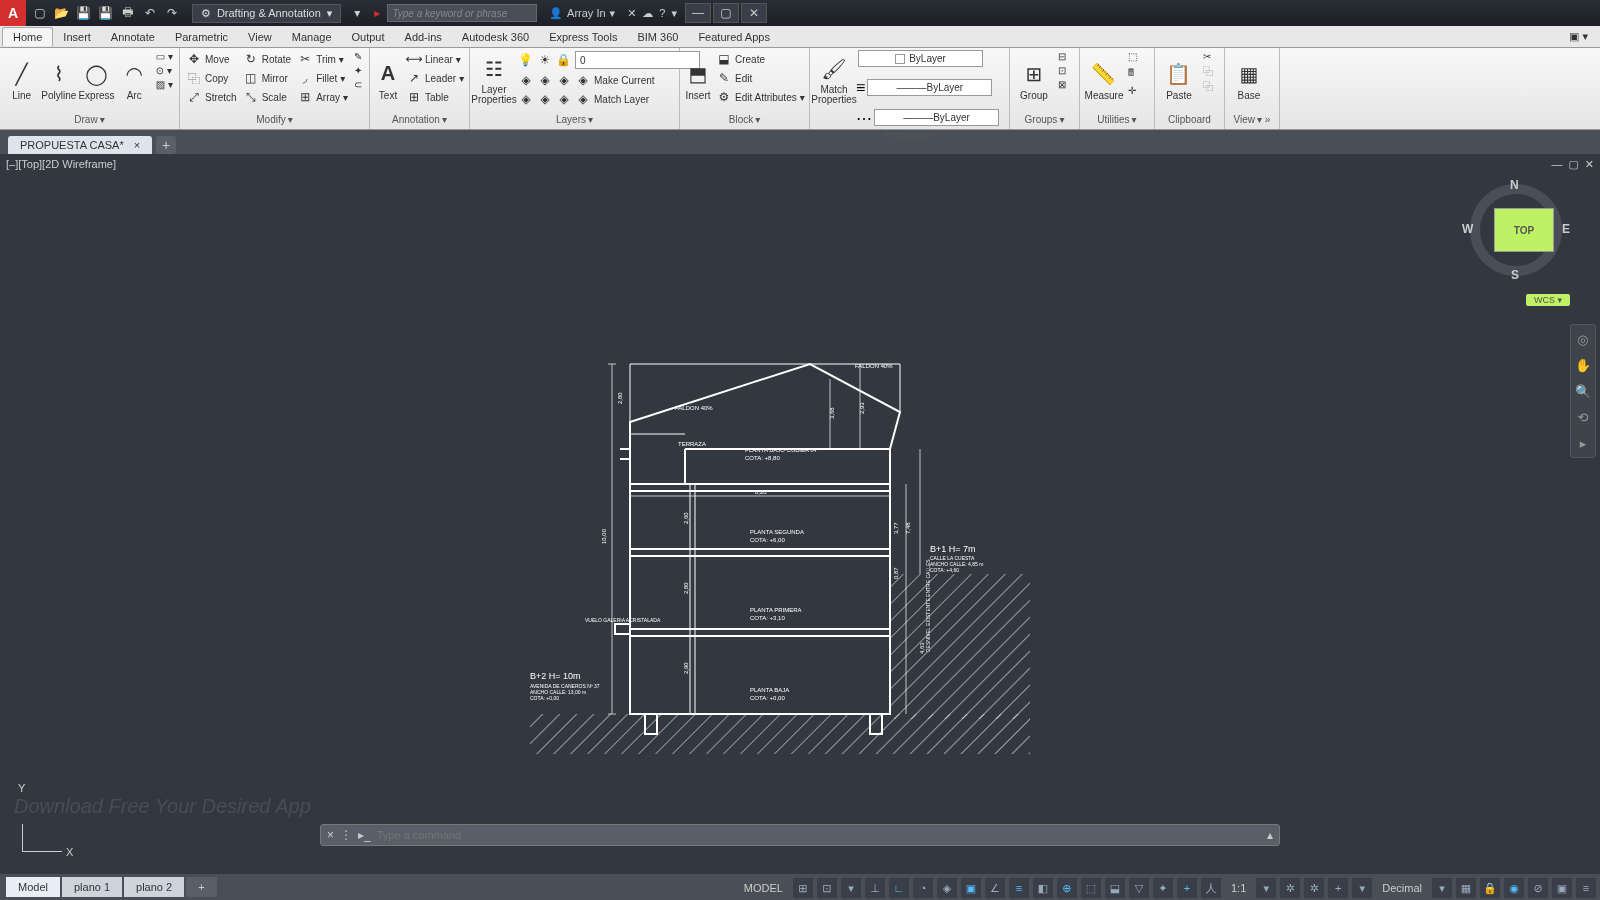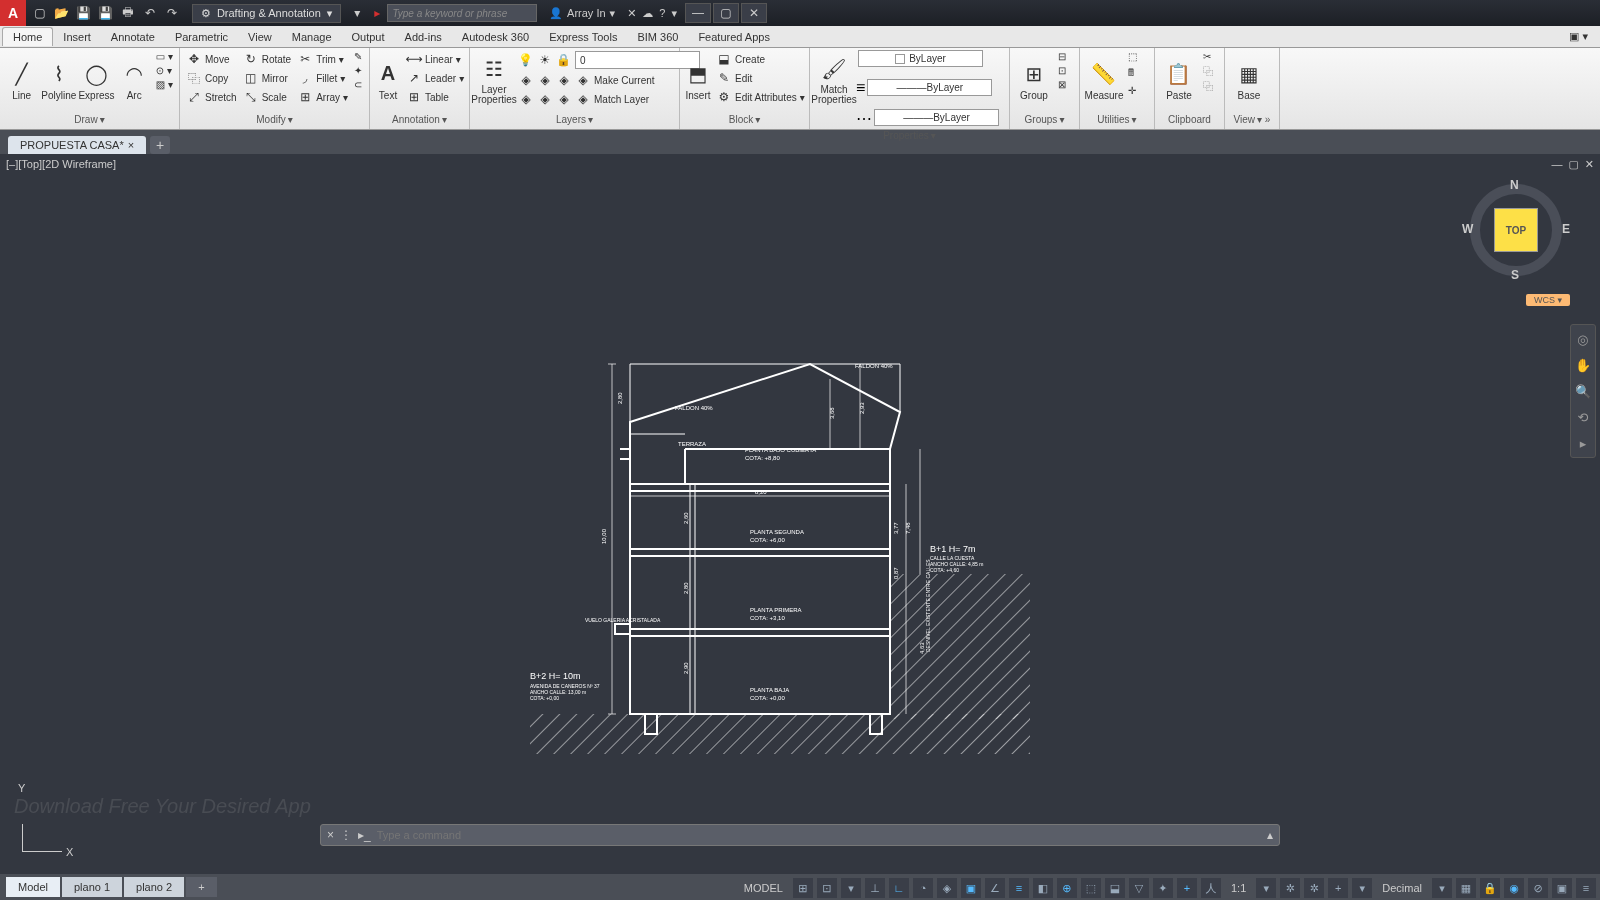--- a/index.html
+++ b/index.html
@@ -25,33 +25,33 @@
 .panel-body{display:flex;align-items:flex-start;gap:2px;flex:1}
 .panel-label{font-size:10px;color:#555;text-align:center;padding:2px 0;display:flex;justify-content:center;align-items:center;gap:2px}
 .bigbtn{display:flex;flex-direction:column;align-items:center;justify-content:center;width:40px;height:60px;font-size:10px;color:#333;cursor:pointer;text-align:center;gap:2px}
 .bigbtn .ico{width:28px;height:28px;display:flex;align-items:center;justify-content:center;font-size:20px}
 .smallrow{display:flex;align-items:center;gap:3px;font-size:10px;color:#333;padding:1px 2px;cursor:pointer;white-space:nowrap}
 .smallrow .ico{width:16px;height:16px;display:flex;align-items:center;justify-content:center;font-size:12px}
 .col{display:flex;flex-direction:column;gap:1px;justify-content:center}
 .layer-dd{width:125px;height:18px;background:#fff;border:1px solid #999;font-size:10px;padding:0 4px;display:flex;align-items:center}
 .prop-dd{width:125px;height:17px;background:#fff;border:1px solid #999;font-size:10px;padding:0 4px;display:flex;align-items:center;justify-content:center;color:#333}
 .file-tabs{height:24px;background:#4a4e56;display:flex;align-items:flex-end;padding:0 8px}
-.file-tab{background:#dde4ec;padding:3px 12px;font-size:11px;color:#333;border-radius:3px 3px 0 0;display:flex;align-items:center;gap:4px;margin-right:4px}
+.file-tab{background:#dde4ec;padding:3px 12px;font-size:11px;color:#333;border-radius:3px 3px 0 0;display:flex;align-items:center;gap:10px;margin-right:4px}
 .file-tab-add{width:20px;height:18px;background:#5a5e68;color:#ccc;display:flex;align-items:center;justify-content:center;font-size:14px;border-radius:3px}
 .viewport{position:absolute;top:154px;left:0;right:0;bottom:26px;background:#333740}
 .vp-label{position:absolute;top:4px;left:6px;color:#ccc;font-size:11px}
 .vp-ctrls{position:absolute;top:4px;right:6px;display:flex;gap:6px;color:#ccc;font-size:11px}
 .viewcube{position:absolute;top:16px;right:24px;width:120px;height:120px}
-.vc-top{position:absolute;left:38px;top:38px;width:44px;height:44px;background:#fde047;border:1px solid #999;display:flex;align-items:center;justify-content:center;font-size:10px;color:#555;font-weight:bold}
+.vc-top{position:absolute;left:38px;top:38px;width:60px;height:44px;background:#bef264;border:1px solid #999;display:flex;align-items:center;justify-content:center;font-size:10px;color:#555;font-weight:bold}
 .vc-n{position:absolute;left:54px;top:8px;color:#ccc;font-size:12px;font-weight:bold}
 .vc-s{position:absolute;left:55px;bottom:8px;color:#ccc;font-size:12px;font-weight:bold}
 .vc-e{position:absolute;right:6px;top:52px;color:#ccc;font-size:12px;font-weight:bold}
 .vc-w{position:absolute;left:6px;top:52px;color:#ccc;font-size:12px;font-weight:bold}
 .vc-ring{position:absolute;left:14px;top:14px;width:92px;height:92px;border:10px solid #4a4e58;border-radius:50%}
-.wcs{position:absolute;right:30px;top:140px;background:#fdba74;padding:1px 8px;font-size:9px;color:#555;border-radius:2px}
+.wcs{position:absolute;right:30px;top:140px;background:#bef264;padding:1px 8px;font-size:9px;color:#555;border-radius:2px}
 .navbar{position:absolute;right:4px;top:170px;width:26px;background:#3f434c;border:1px solid #555;border-radius:3px;display:flex;flex-direction:column;align-items:center;padding:4px 0;gap:6px}
 .navbar div{width:20px;height:20px;color:#999;display:flex;align-items:center;justify-content:center;font-size:13px}
 .ucs{position:absolute;bottom:50px;left:18px;color:#ccc;font-size:11px}
 .ucs-y{position:absolute;bottom:30px;left:0}
 .ucs-line-v{position:absolute;bottom:-28px;left:4px;width:1px;height:28px;background:#ccc}
 .ucs-line-h{position:absolute;bottom:-28px;left:4px;width:40px;height:1px;background:#ccc}
 .ucs-x{position:absolute;bottom:-34px;left:48px}
 .watermark1{position:absolute;bottom:130px;left:10px;font-size:56px;font-weight:900;color:rgba(160,160,160,0.25);letter-spacing:2px}
 .watermark1 .into{color:rgba(140,150,50,0.35)}
 .watermark2{position:absolute;bottom:56px;left:14px;font-size:20px;font-style:italic;color:rgba(160,160,160,0.2)}

